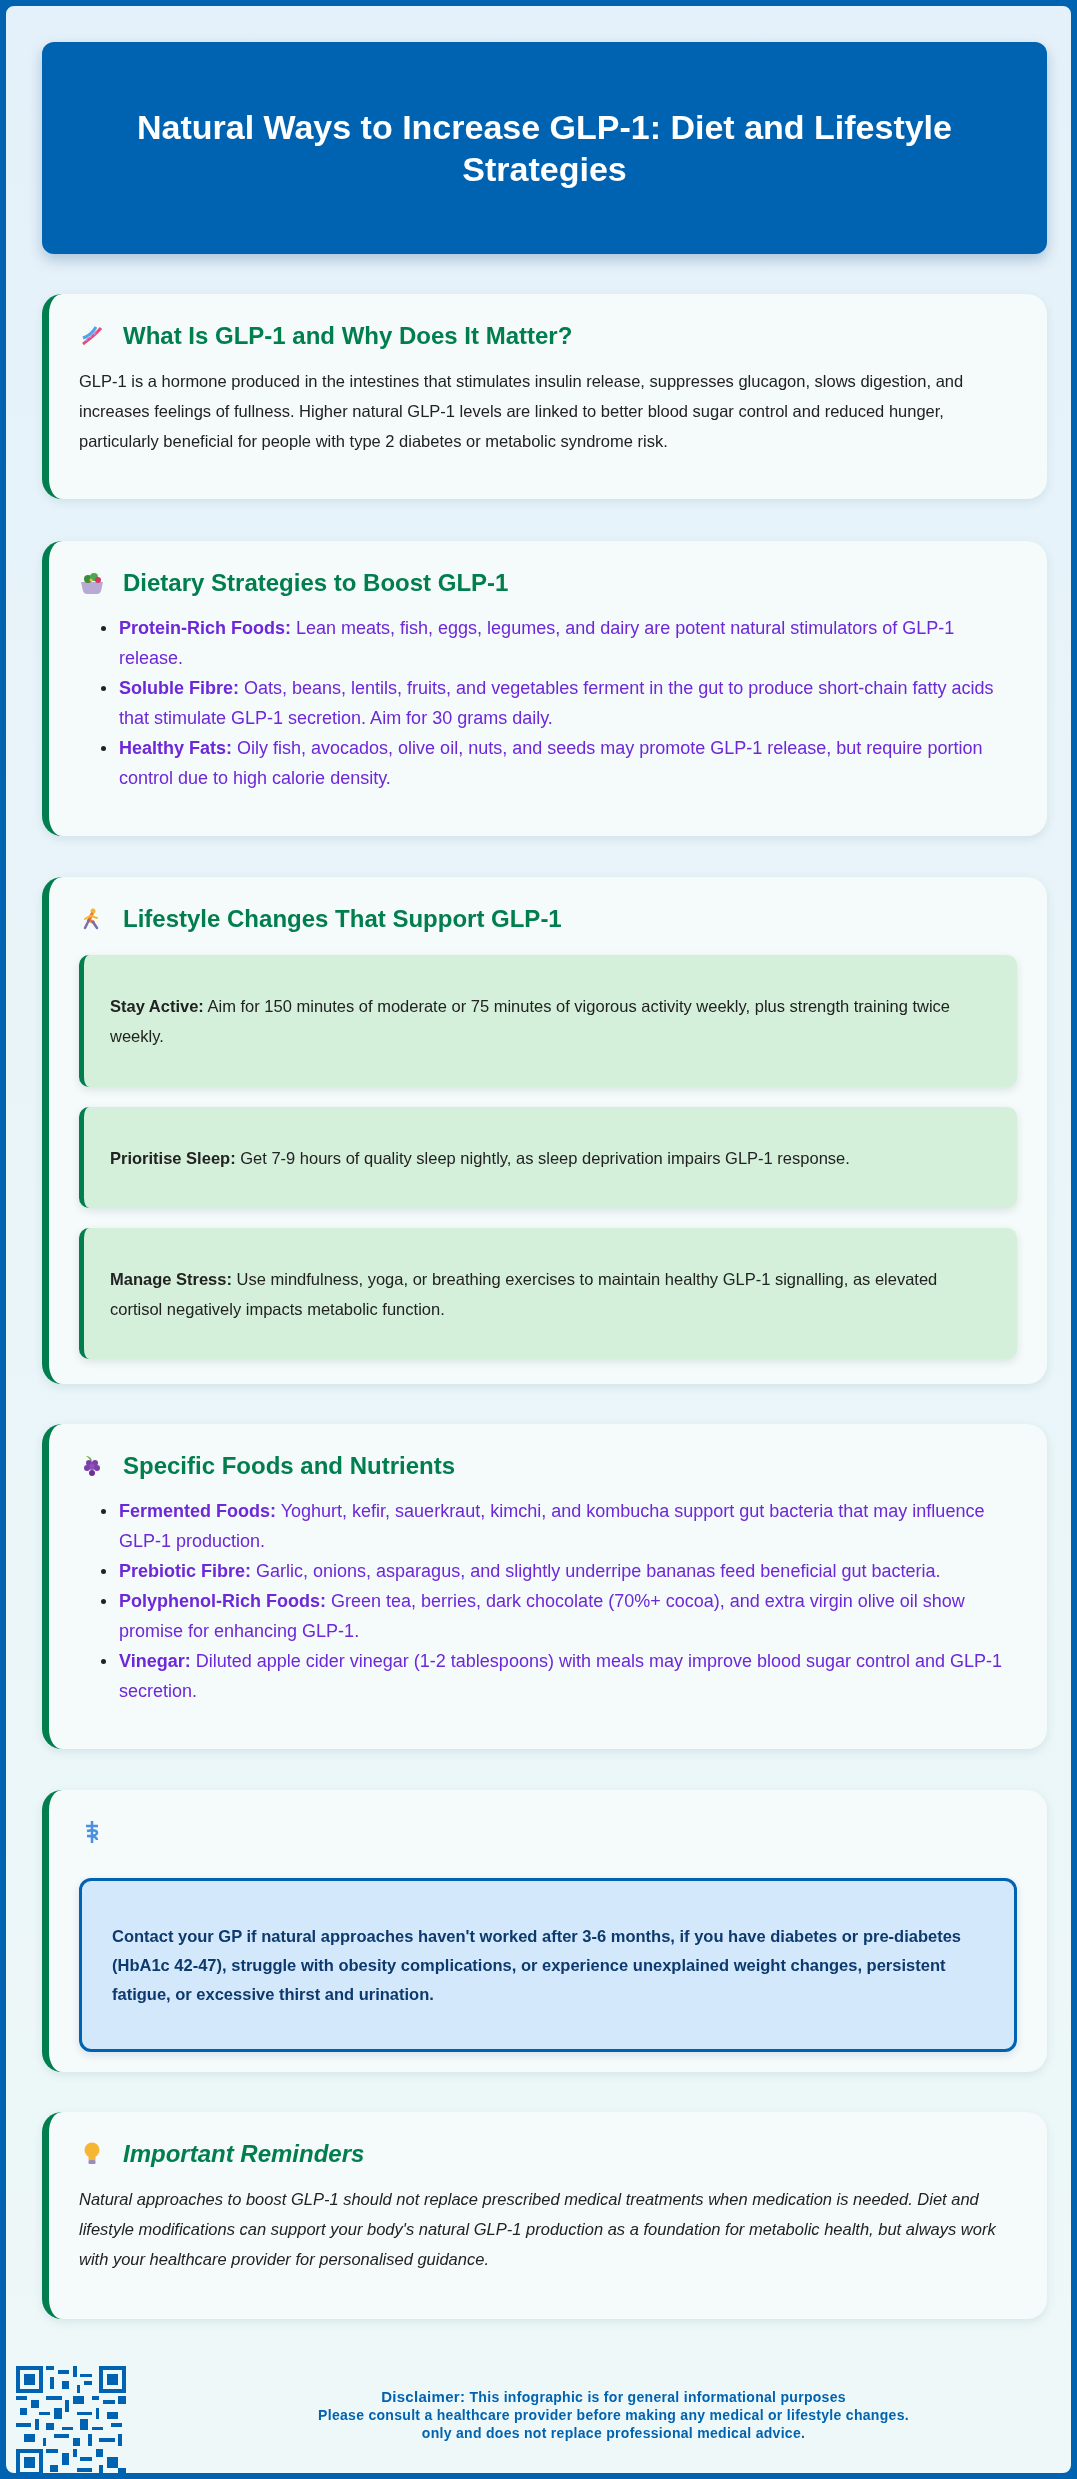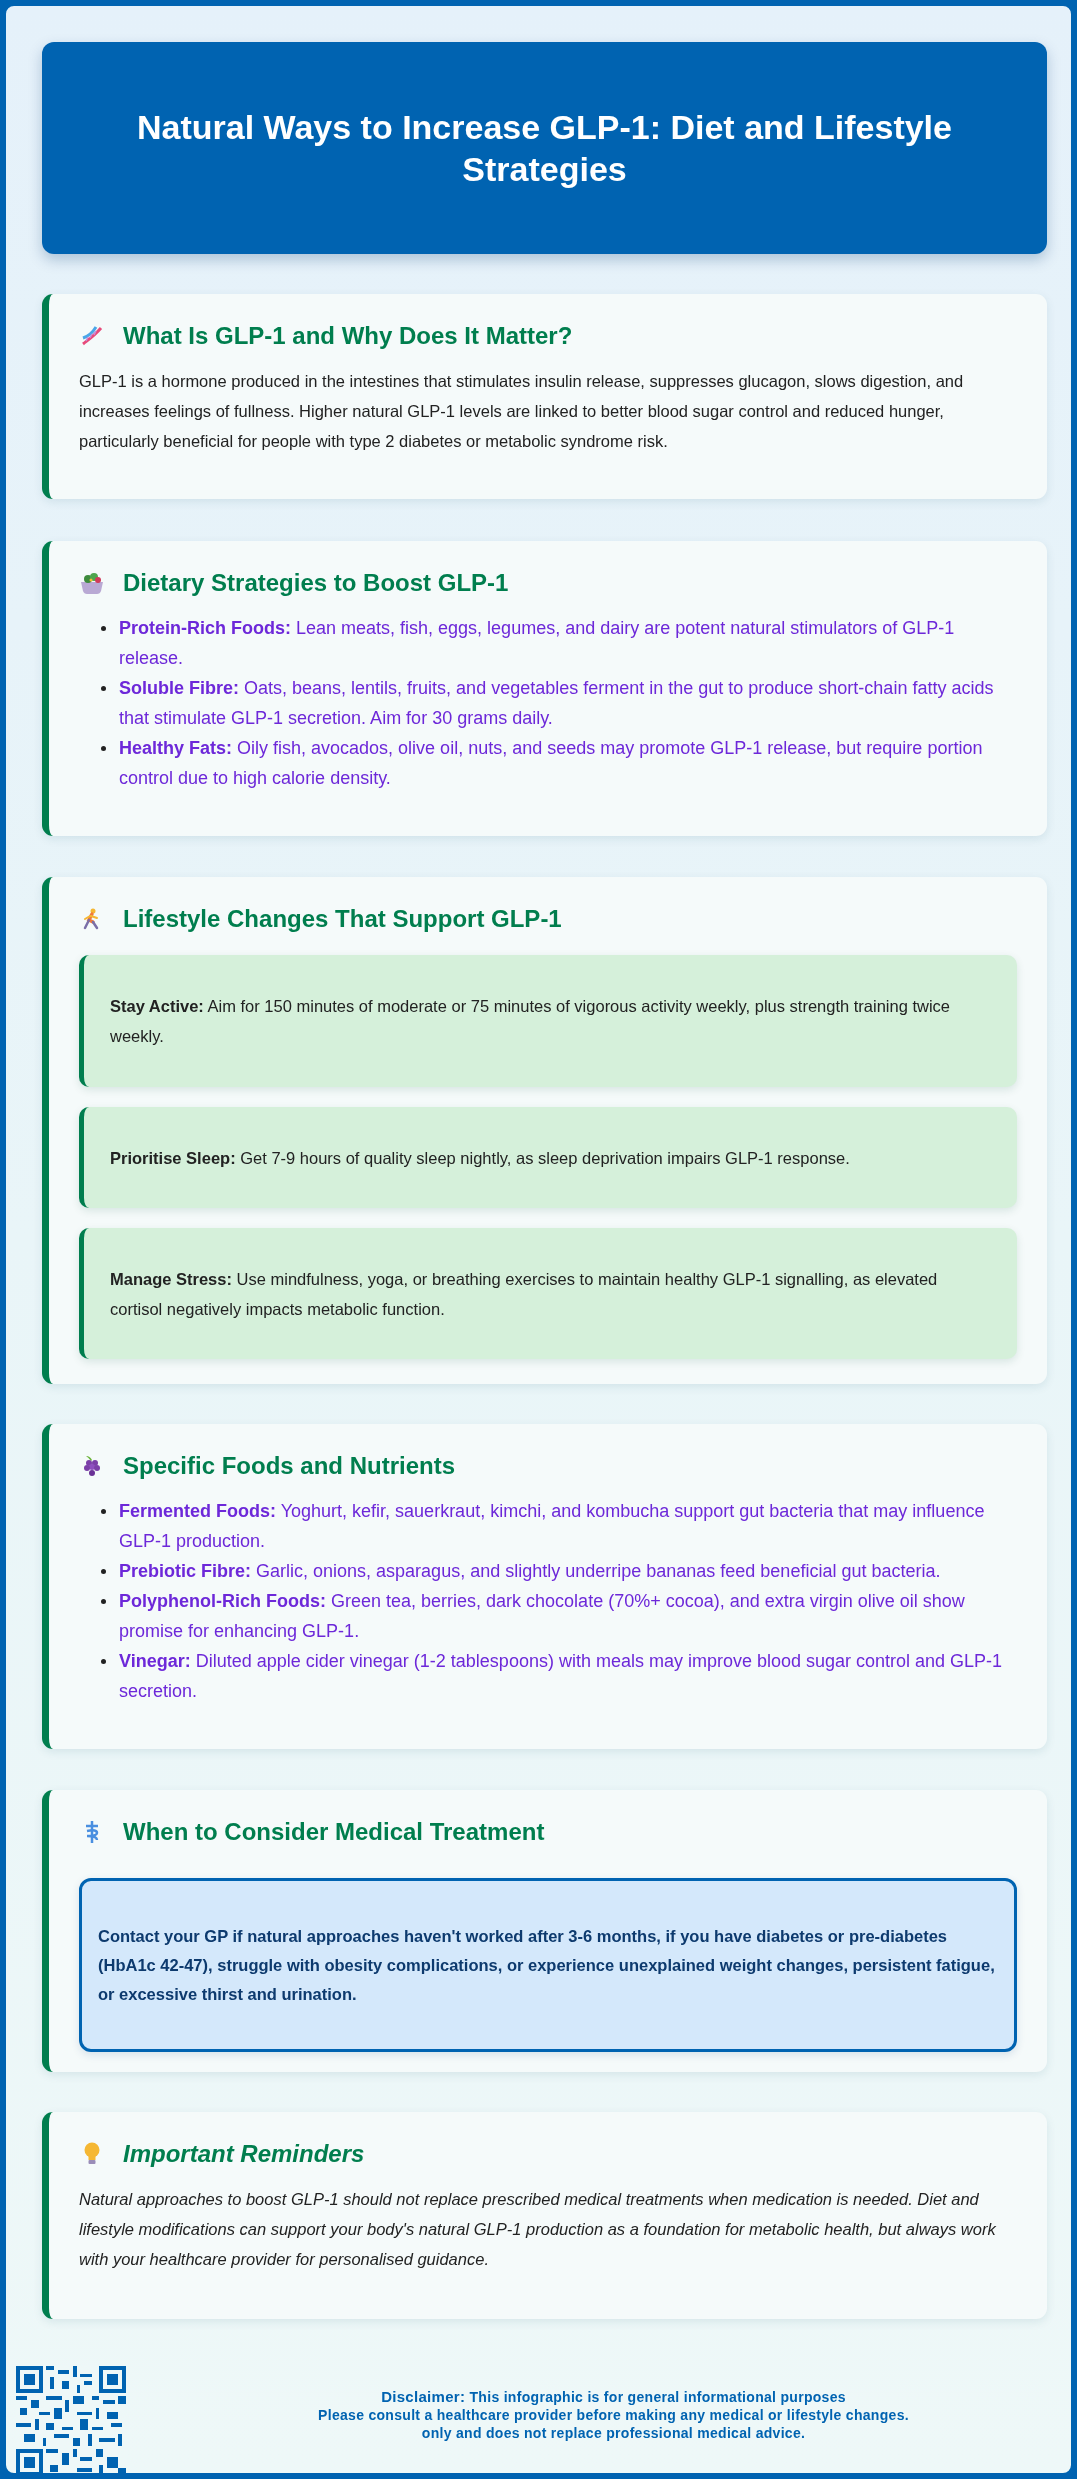--- a/index.html
+++ b/index.html
@@ -16,21 +16,21 @@
     background: #0063b1; border-radius: 12px;
     box-shadow: 0 6px 14px rgba(0, 60, 120, 0.25);
     display: flex; align-items: center; justify-content: center;
     text-align: center; padding: 0 60px;
   }
   .header h1 {
     color: #fff; font-size: 34px; font-weight: 700; line-height: 42px;
   }
   .card {
     position: absolute; left: 36px; width: 1005px;
-    background: #f5fafa; border-radius: 11px;
+    background: #f5fafa; border-radius: 20px;
     border-left: 7px solid #007e4e;
     box-shadow: 0 3px 10px rgba(0, 80, 100, 0.10);
     padding: 26px 30px 30px 30px;
   }
   .card-title {
     display: flex; align-items: center; gap: 18px;
     margin-bottom: 14px; height: 32px;
   }
   .card-title .icon { width: 26px; height: 26px; display: flex; align-items: center; justify-content: center; }
   .card-title h2 { color: #007e4e; font-size: 24px; font-weight: 700; }
@@ -43,21 +43,21 @@
   }
   b { font-weight: 700; }
   .subcard {
     background: #d5f0da; border-radius: 10px; border-left: 5px solid #007e4e;
     box-shadow: 0 3px 8px rgba(0, 80, 60, 0.12);
     padding: 0 26px; display: flex; align-items: center;
     margin-top: 20px; font-size: 16.5px; line-height: 30px;
   }
   .callout {
     background: #d4e8fb; border: 3px solid #0063b1; border-radius: 12px;
-    padding: 0 16px; display: flex; align-items: center;
+    padding: 0 30px; display: flex; align-items: center;
     height: 174px; margin-top: 30px;
     color: #0d3a6e; font-weight: 700; font-size: 16.5px; line-height: 29px;
     box-shadow: 0 3px 8px rgba(0, 60, 120, 0.12);
   }
   .footer {
     position: absolute; left: 0; top: 2350px; width: 1065px; height: 117px;
   }
   .qr { position: absolute; left: 10px; top: 10px; width: 110px; height: 110px; }
   .disclaimer {
     position: absolute; left: 150px; right: 0; top: 32px;
@@ -156,21 +156,20 @@
   </div>
 
   <div class="card" style="top:1784px;height:282px;">
     <div class="card-title">
       <span class="icon">
         <svg width="20" height="26" viewBox="0 0 20 26">
             <line x1="10" y1="2" x2="10" y2="24" stroke="#4a8fe0" stroke-width="2.5"></line>
             <path d="M4 7 H16 M5 12 Q15 10 15 14 Q15 17 5 17 Q15 17 15 21" stroke="#4a8fe0" stroke-width="2.5" fill="none"></path>
           </svg>
       </span>
-      <h2>When to Consider Medical Treatment</h2>
     </div>
     <div class="callout">
       <p>Contact your GP if natural approaches haven't worked after 3-6 months, if you have diabetes or pre-diabetes (HbA1c 42-47), struggle with obesity complications, or experience unexplained weight changes, persistent fatigue, or excessive thirst and urination.</p>
     </div>
   </div>
 
   <div class="card" style="top:2106px;height:207px;font-style:italic;">
     <div class="card-title">
       <span class="icon">
         <svg width="20" height="26" viewBox="0 0 20 26">

